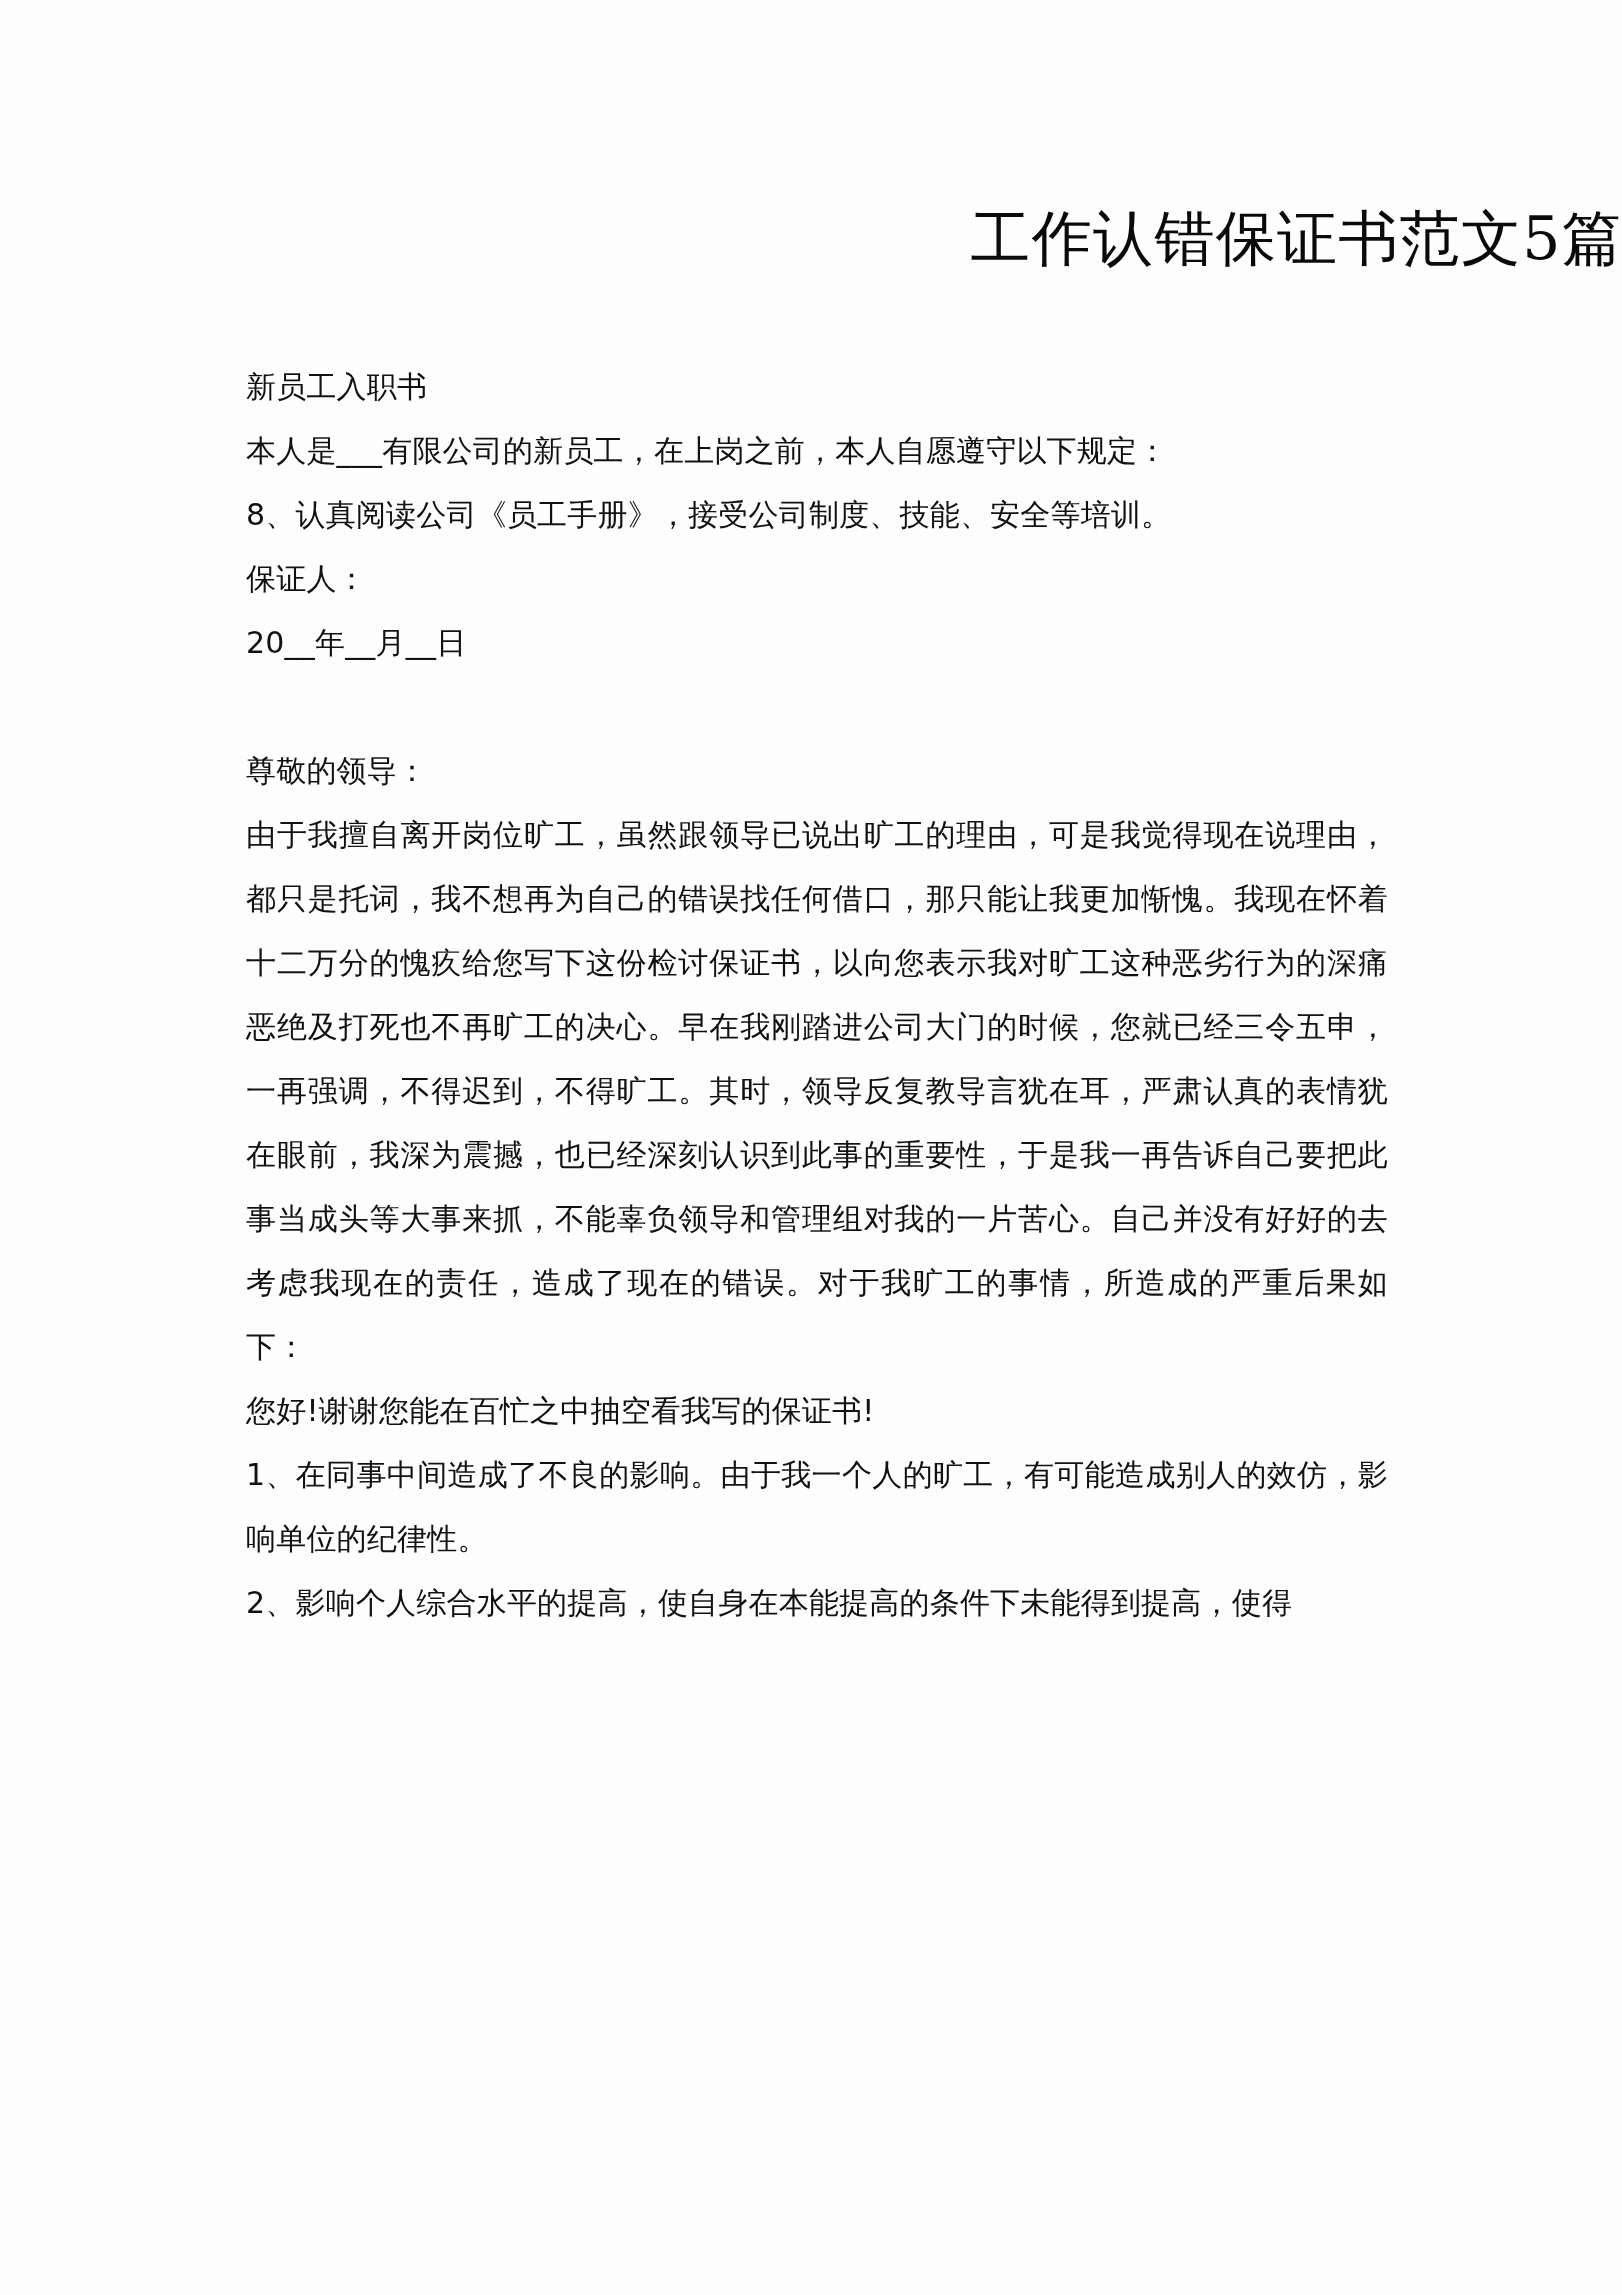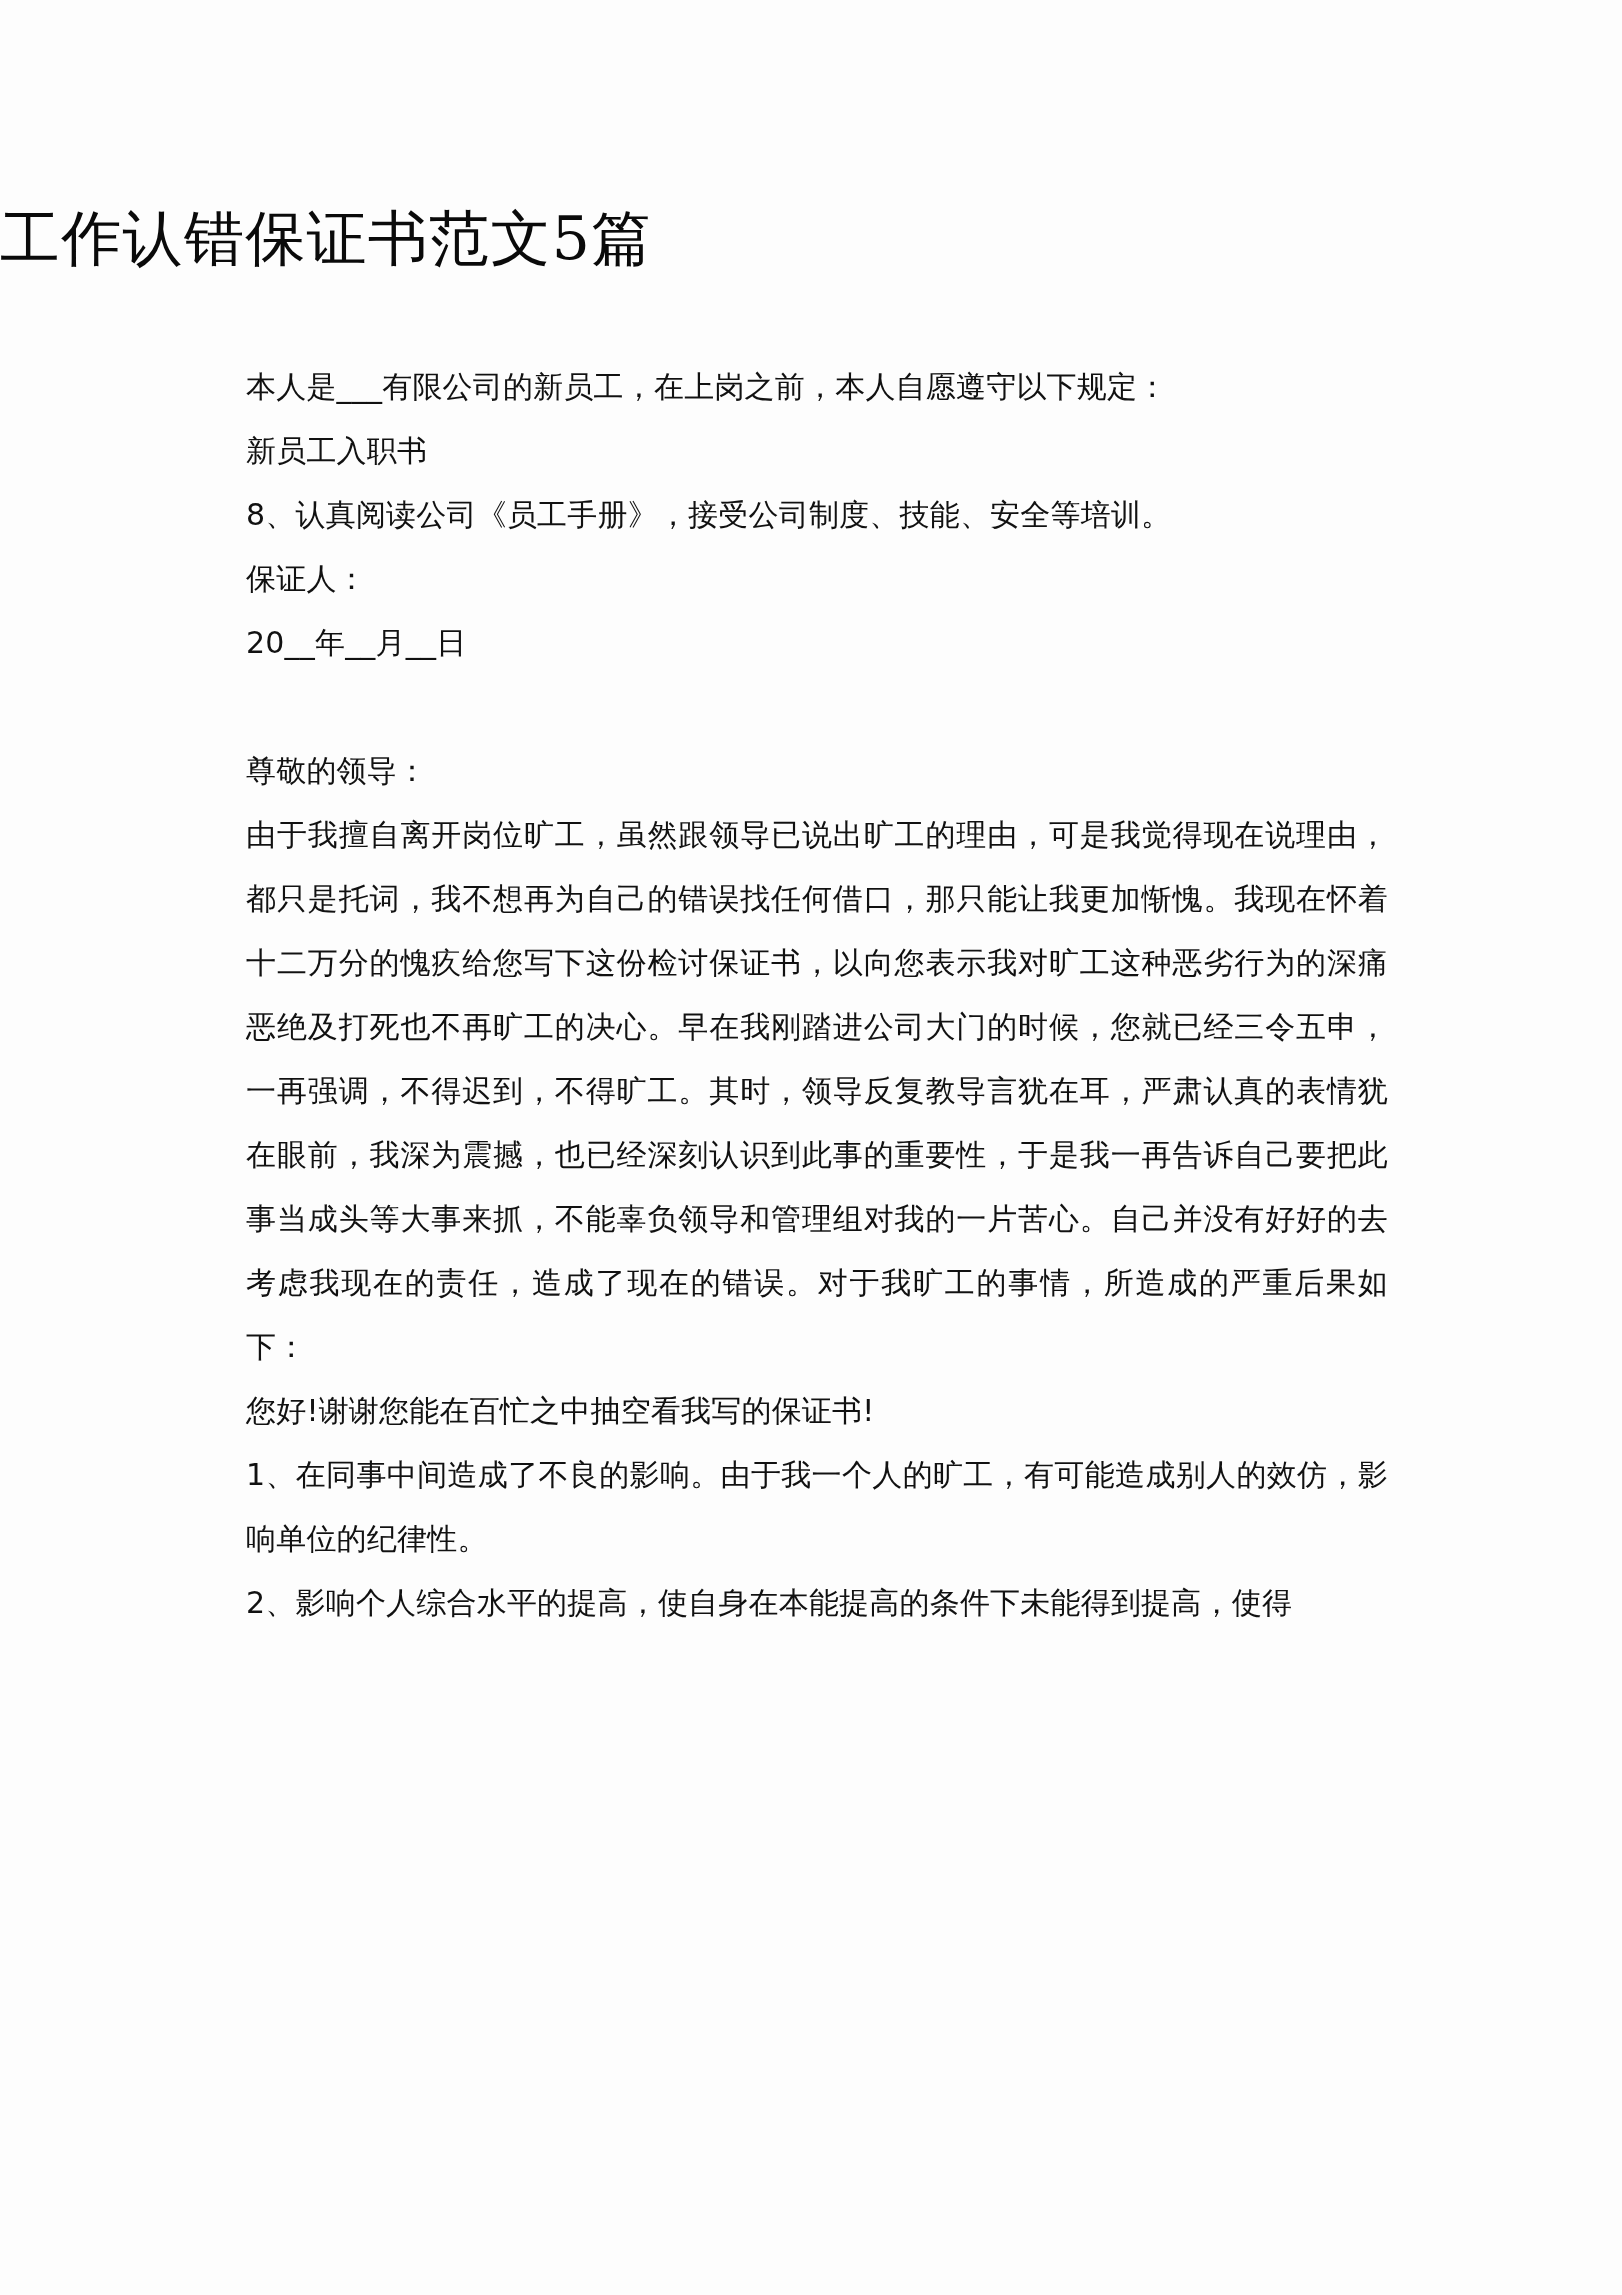--- a/index.html
+++ b/index.html
@@ -21,21 +21,21 @@
       top: 0;
       width: 1623px;
       height: 2295px;
       background: #fdfdfd;
     }
     .doc-title {
       position: absolute;
       left: 0;
       width: 1623px;
       top: 196px;
-      text-align: left;
+      text-align: right;
       font-size: 60px;
       line-height: 85px;
       letter-spacing: 1.3px;
       color: #0a0a0a;
       font-family: "DejaVu Serif", "Liberation Serif", serif;
     }
     .body-text {
       position: absolute;
       left: 246px;
       top: 355px;
@@ -56,22 +56,22 @@
       height: 64px;
     }
   </style>
 </head>
 <body>
 
 <div class="page">
   <div class="doc-title">工作认错保证书范文5篇</div>
 
   <div class="body-text">
+    <p class="para">新员工入职书</p>
     <p class="para">本人是___有限公司的新员工，在上岗之前，本人自愿遵守以下规定：</p>
-    <p class="para">新员工入职书</p>
     <p class="para">8、认真阅读公司《员工手册》，接受公司制度、技能、安全等培训。</p>
     <p class="para">保证人：</p>
     <p class="para">20__年__月__日</p>
 
     <div class="blank-line"></div>
 
     <p class="para">尊敬的领导：</p>
     <p class="para">由于我擅自离开岗位旷工，虽然跟领导已说出旷工的理由，可是我觉得现在说理由，都只是托词，我不想再为自己的错误找任何借口，那只能让我更加惭愧。我现在怀着十二万分的愧疚给您写下这份检讨保证书，以向您表示我对旷工这种恶劣行为的深痛恶绝及打死也不再旷工的决心。早在我刚踏进公司大门的时候，您就已经三令五申，一再强调，不得迟到，不得旷工。其时，领导反复教导言犹在耳，严肃认真的表情犹在眼前，我深为震撼，也已经深刻认识到此事的重要性，于是我一再告诉自己要把此事当成头等大事来抓，不能辜负领导和管理组对我的一片苦心。自己并没有好好的去考虑我现在的责任，造成了现在的错误。对于我旷工的事情，所造成的严重后果如下：</p>
     <p class="para">您好!谢谢您能在百忙之中抽空看我写的保证书!</p>
     <p class="para">1、在同事中间造成了不良的影响。由于我一个人的旷工，有可能造成别人的效仿，影响单位的纪律性。</p>

